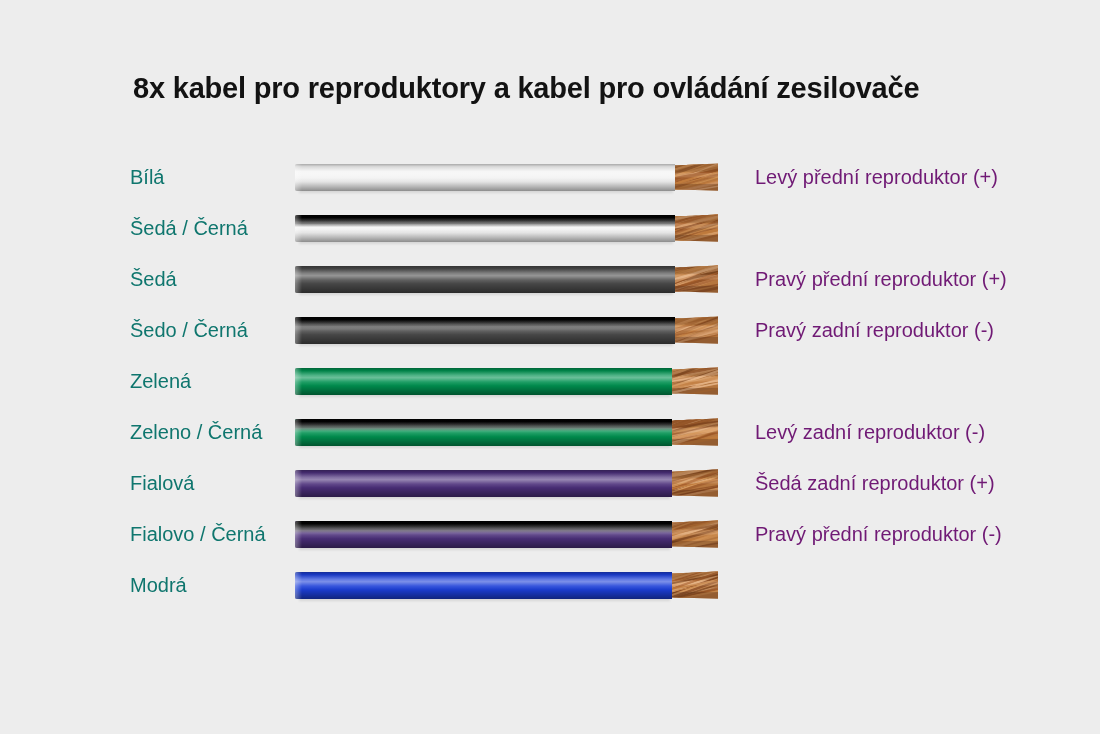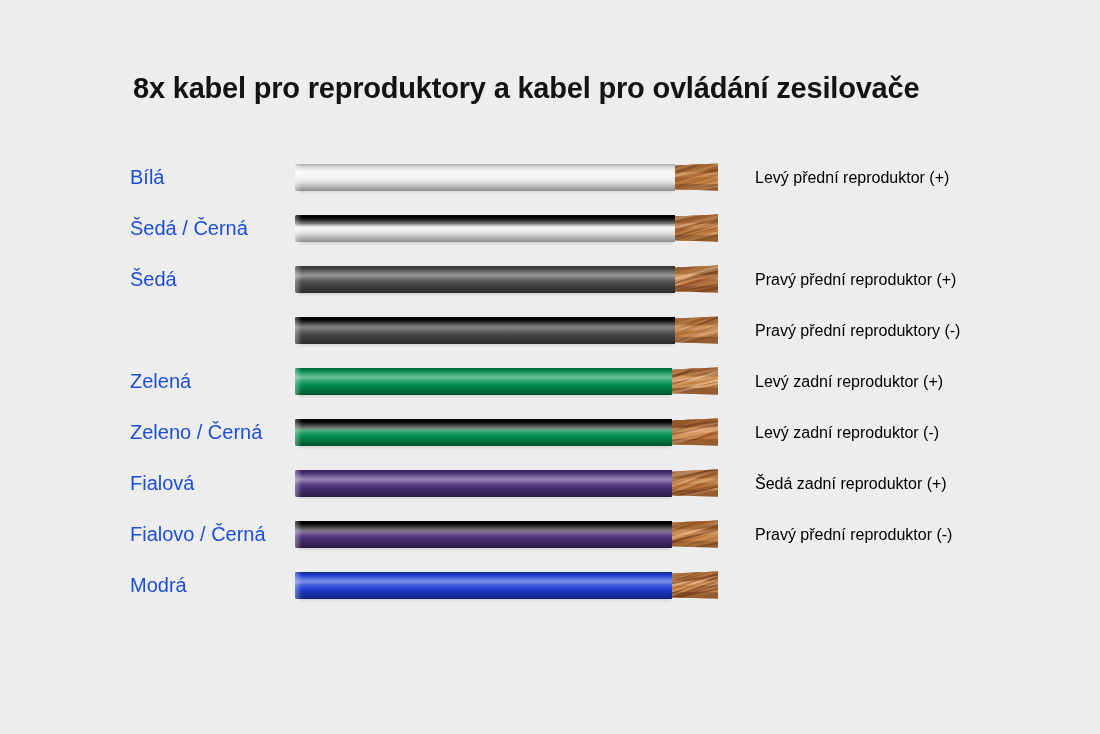--- a/index.html
+++ b/index.html
@@ -50,32 +50,32 @@
     height: 51px;
   }
 
   .color-label {
     position: absolute;
     left: 130px;
     top: 0;
     height: 51px;
     line-height: 51px;
     font-size: 20px;
-    color: #1d4ed8;
+    color: #0f766e;
     white-space: nowrap;
   }
 
   .function-label {
     position: absolute;
     left: 755px;
     top: 0;
     height: 51px;
     line-height: 51px;
-    font-size: 16px;
-    color: #000000;
+    font-size: 20px;
+    color: #701a75;
     white-space: nowrap;
   }
 
   
   .wire {
     position: absolute;
     left: 295px;
     top: 11px;
     height: 29px;
     width: 423px;
@@ -364,20 +364,21 @@
             </svg>
           </div>
           <div class="jacket" style="width: 380px;">
             <div class="jacket-base" style="background: rgb(74, 74, 74);"></div>
             <div class="jacket-shade"></div>
           </div>
         </div>
         <div class="function-label">Pravý přední reproduktor (+)</div>
       </div>
       <div class="row">
+        <div class="color-label">Šedo / Černá</div>
         <div class="wire">
           <div class="wire-shadow" style="width: 374px;"></div>
           <div class="copper" style="left: 370px; width: 53px;">
             <svg width="53" height="29" viewBox="0 0 53 29">
               <defs>
                 <clipPath id="cc6">
                   <path d="M0 2.9000000000000004 L53 0.58 L53 27.84 L0 26.1 Z"></path>
                 </clipPath>
               </defs>
               <g clip-path="url(#cc6)">
@@ -433,21 +434,21 @@
                 <rect x="0" y="9.860000000000001" width="53" height="4.64" fill="#ffd9ad" opacity="0.20"></rect>
               </g>
             </svg>
           </div>
           <div class="jacket" style="width: 380px;">
             <div class="jacket-base" style="background: rgb(74, 74, 74);"></div>
             <div class="jacket-stripe"></div>
             <div class="jacket-shade"></div>
           </div>
         </div>
-        <div class="function-label">Pravý přední reproduktory (-)</div>
+        <div class="function-label">Pravý zadní reproduktor (-)</div>
       </div>
       <div class="row">
         <div class="color-label">Zelená</div>
         <div class="wire">
           <div class="wire-shadow" style="width: 371px;"></div>
           <div class="copper" style="left: 366px; width: 57px;">
             <svg width="57" height="29" viewBox="0 0 57 29">
               <defs>
                 <clipPath id="cc7">
                   <path d="M0 2.9000000000000004 L57 0.58 L57 27.84 L0 26.1 Z"></path>
@@ -505,21 +506,20 @@
                 <rect x="0" y="20.88" width="57" height="8.120000000000001" fill="#4a2610" opacity="0.30"></rect>
                 <rect x="0" y="9.860000000000001" width="57" height="4.64" fill="#ffd9ad" opacity="0.20"></rect>
               </g>
             </svg>
           </div>
           <div class="jacket" style="width: 377px;">
             <div class="jacket-base" style="background: rgb(0, 145, 80);"></div>
             <div class="jacket-shade"></div>
           </div>
         </div>
-        <div class="function-label">Levý zadní reproduktor (+)</div>
       </div>
       <div class="row">
         <div class="color-label">Zeleno / Černá</div>
         <div class="wire">
           <div class="wire-shadow" style="width: 371px;"></div>
           <div class="copper" style="left: 366px; width: 57px;">
             <svg width="57" height="29" viewBox="0 0 57 29">
               <defs>
                 <clipPath id="cc8">
                   <path d="M0 2.9000000000000004 L57 0.58 L57 27.84 L0 26.1 Z"></path>

